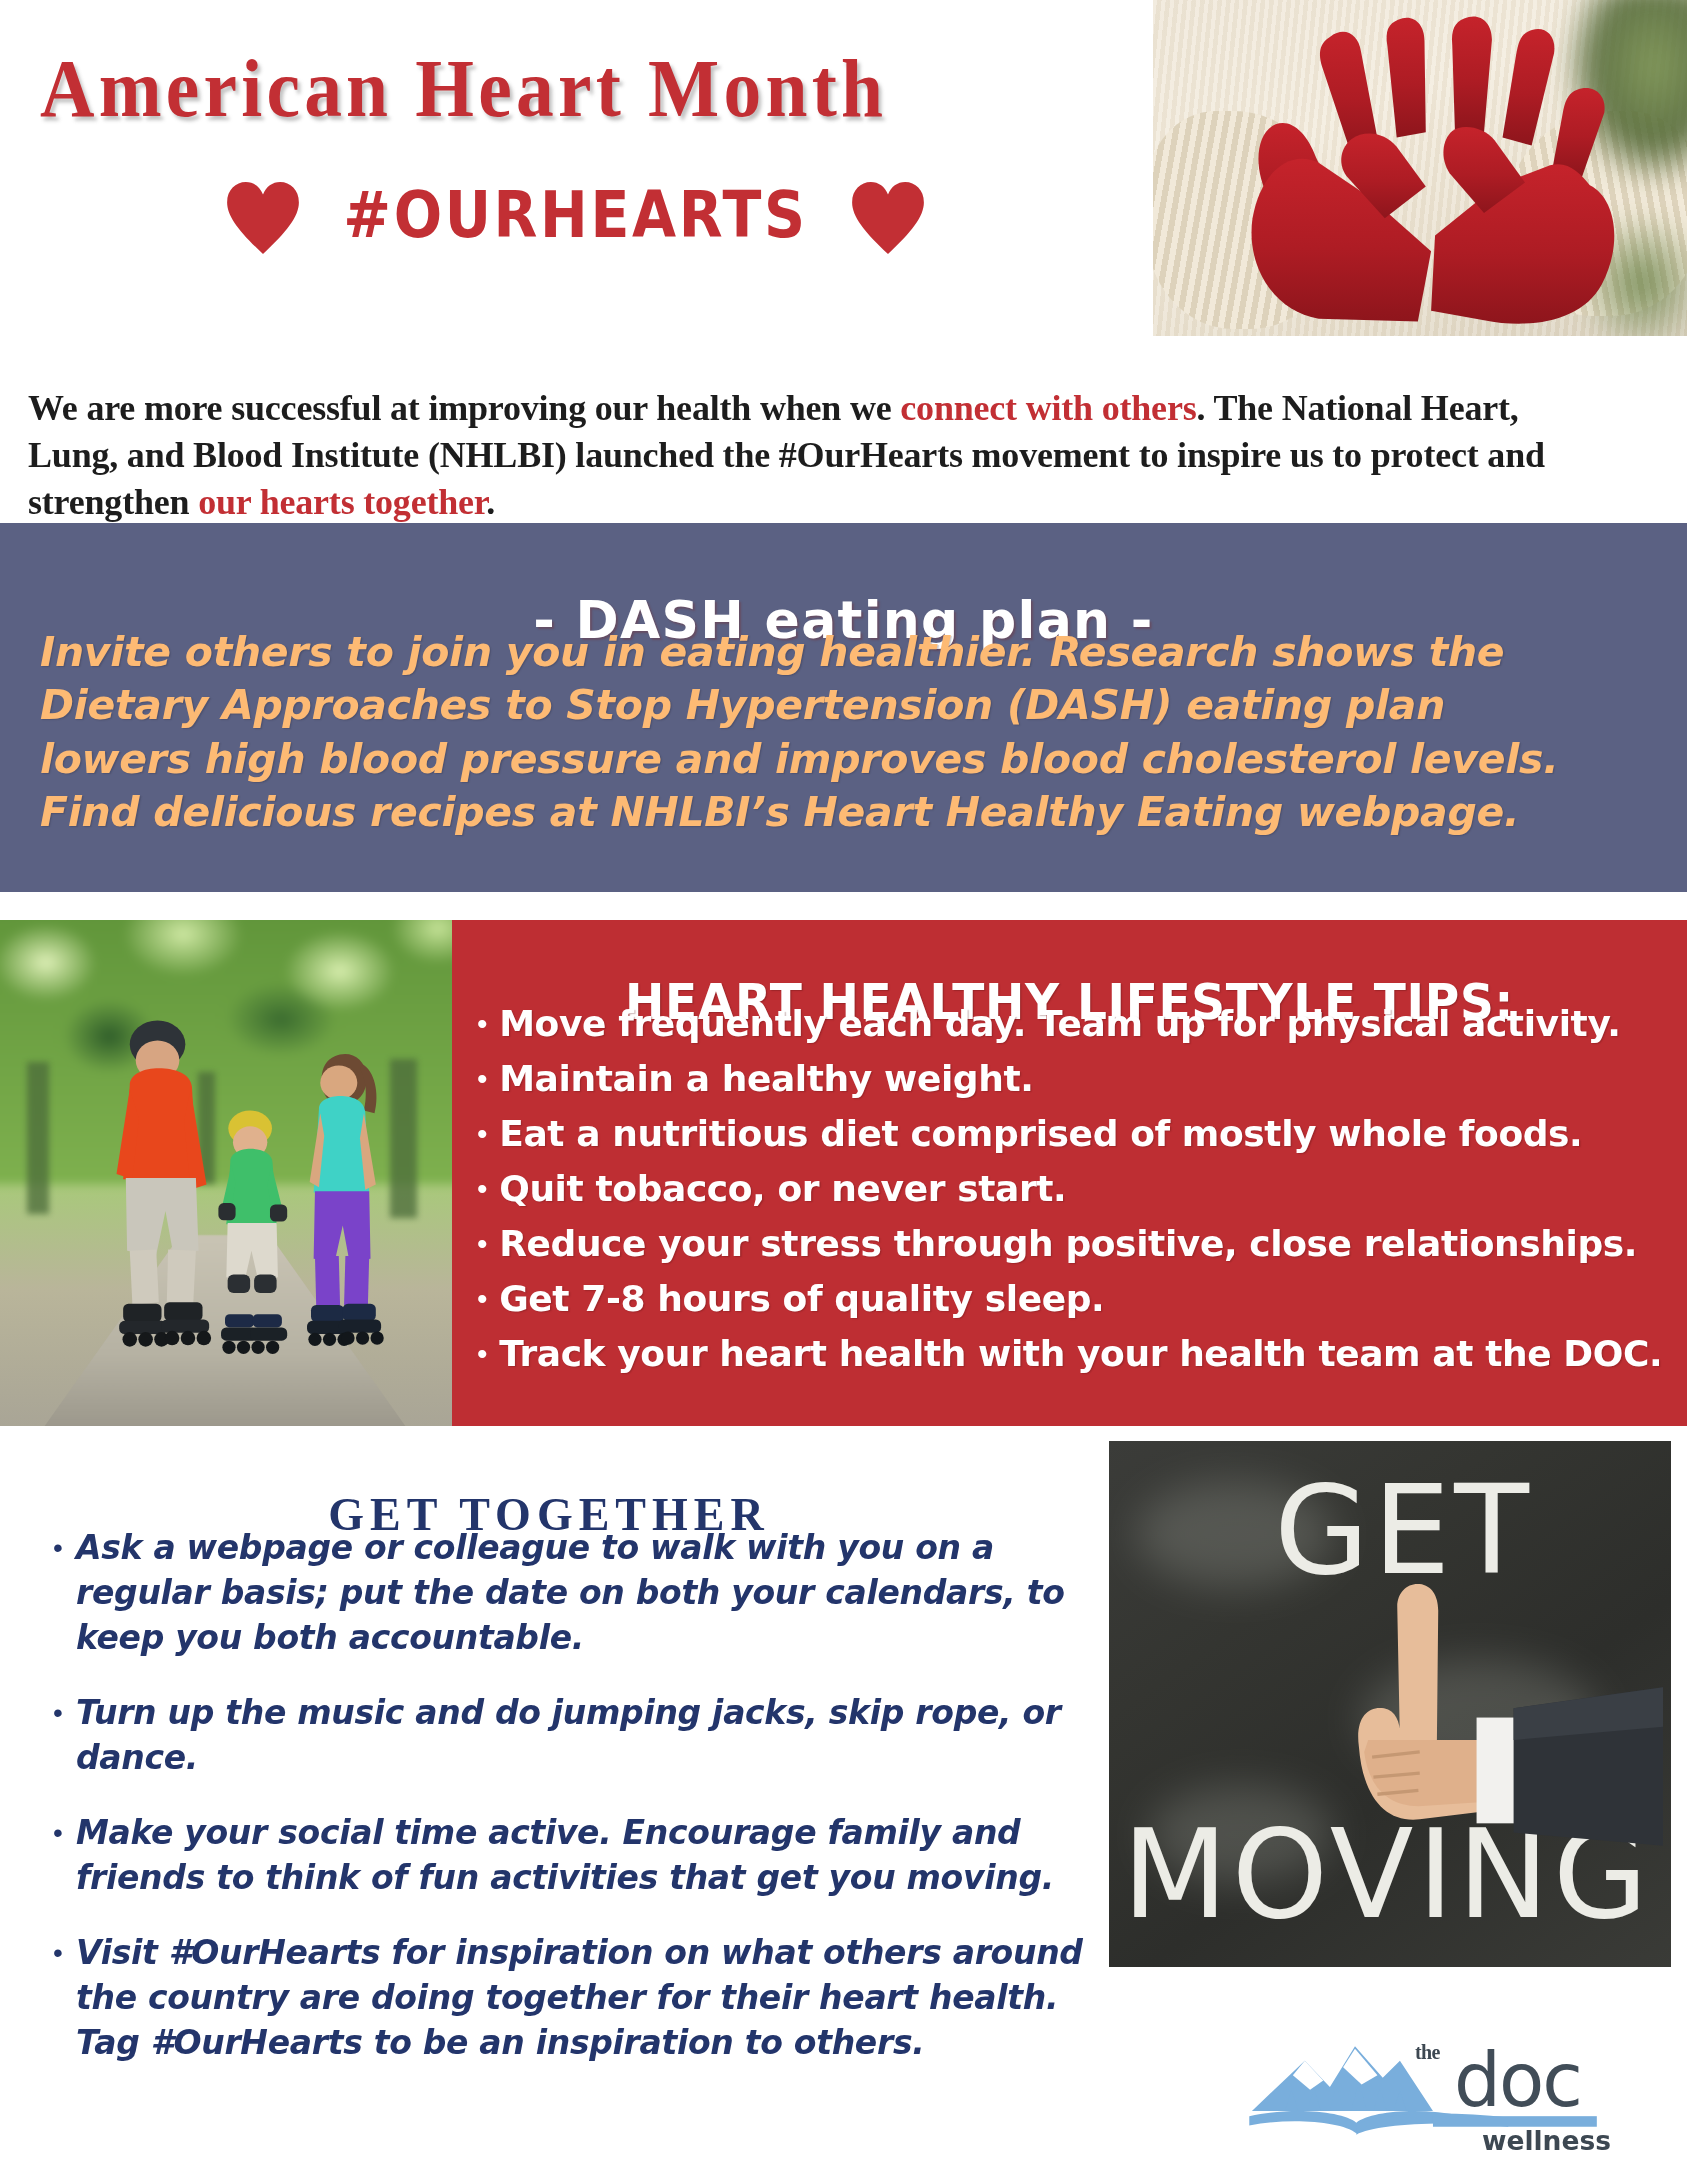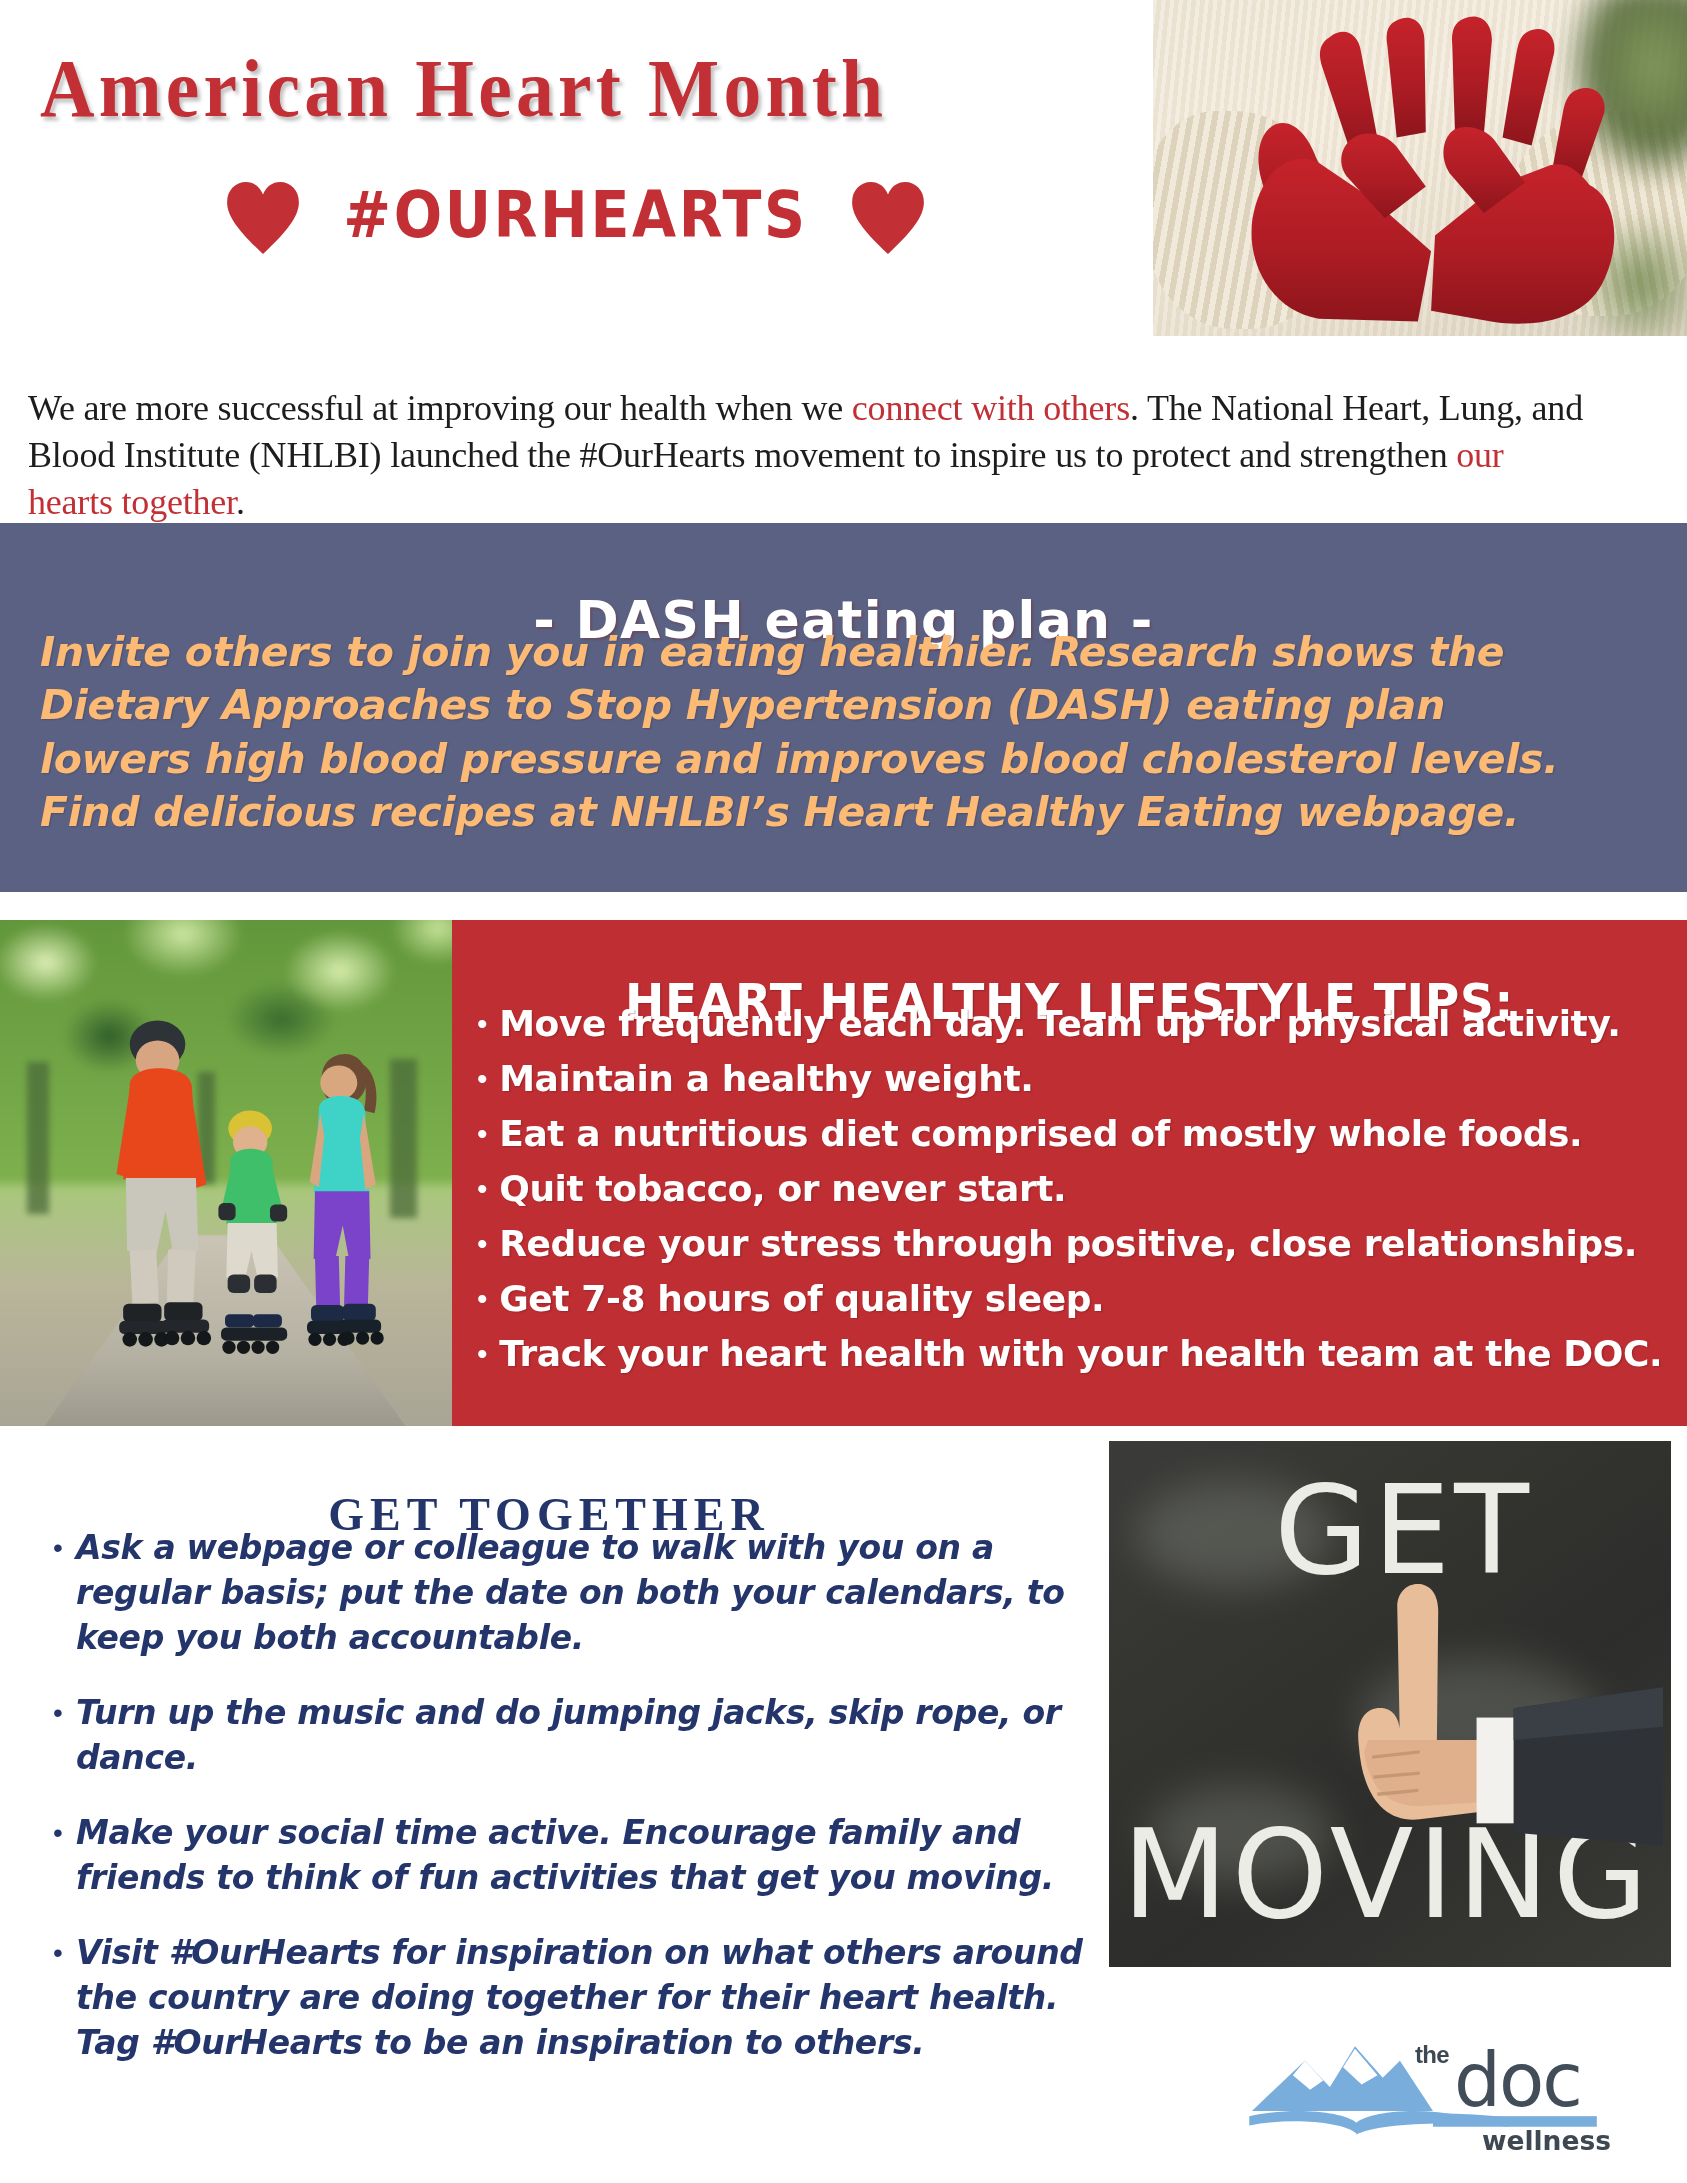--- a/index.html
+++ b/index.html
@@ -46,21 +46,21 @@
   #hands-photo .cuffL{position:absolute;left:-6.6px;bottom:6.6px;width:192px;height:218px;border-radius:40% 60% 50% 50%;
      background:repeating-linear-gradient(100deg,#f1e9d9 0 6px,#ddd2bb 6px 12px);filter:blur(0.7px);}
   #hands-photo .cuffR{position:absolute;right:-13.2px;bottom:20px;width:198px;height:205px;border-radius:60% 40% 50% 50%;
      background:repeating-linear-gradient(80deg,#f2ead9 0 6px,#ded3bc 6px 12px);filter:blur(0.7px);}
   #hands-photo svg{position:absolute;left:0;top:0;width:535px;height:336px;}
 
   
   #intro{
     position:absolute;left:28px;top:349px;width:1568px;
     font-family:"Liberation Serif",serif;font-size:36px;line-height:1.30;
-    color:#1d1d1d;font-weight:normal;letter-spacing:-0.2px;
+    color:#1d1d1d;font-weight:bold;letter-spacing:-0.2px;
   }
   #intro .hl{color:#C22F34;}
 
   
   #dash{position:absolute;left:0;top:523px;width:1687px;height:369px;background:#5B6183;}
   #dash-title{
     position:absolute;left:0;top:24px;width:1687px;text-align:center;
     font-family:"DejaVu Sans",sans-serif;font-weight:bold;font-size:52px;
     color:#ffffff;letter-spacing:1.3px;
     text-shadow:2px 2px 2px rgba(120,40,40,.35);
@@ -127,22 +127,22 @@
   #chalk-photo{position:absolute;left:1109px;top:1441px;width:554px;height:526px;overflow:hidden;
     background:linear-gradient(145deg,#3b3c39 0%,#343531 30%,#2d2e2b 60%,#3a3b37 100%);padding-left:8px;}
   #chalk-photo .smudge{position:absolute;border-radius:50%;filter:blur(20px);opacity:.20;background:#cfd3c8;}
   #chalk-photo svg{position:absolute;left:0;top:0;width:554px;height:526px;}
   .chalk-text{font-family:"DejaVu Sans",sans-serif;font-weight:normal;
     fill:#ecece6;letter-spacing:6px;}
 
   
   #logo{position:absolute;left:1244px;top:2026px;width:370px;height:146px;}
   #logo svg{position:absolute;left:0;top:0;width:370px;height:146px;}
-  #logo-the{position:absolute;left:171px;top:14.6px;font-family:Liberation Sans, sans-serif;
-    font-weight:bold;font-size:24px;color:#3d4852;letter-spacing:-0.7px;}
+  #logo-the{position:absolute;left:171px;top:14.6px;font-family:Liberation Serif, serif;
+    font-weight:bold;font-size:20px;color:#3d4852;letter-spacing:-0.7px;}
   #logo-doc{position:absolute;left:210px;top:17px;font-family:"DejaVu Sans",sans-serif;
     font-weight:normal;font-size:74px;color:#414d58;letter-spacing:-2px;line-height:1;}
   #logo-wellness{position:absolute;left:238px;top:99px;font-family:"DejaVu Sans",sans-serif;
     font-weight:bold;font-size:26.5px;color:#3d4852;letter-spacing:0px;}
 </style>
 </head>
 <body>
 
 <div id="header">
 

